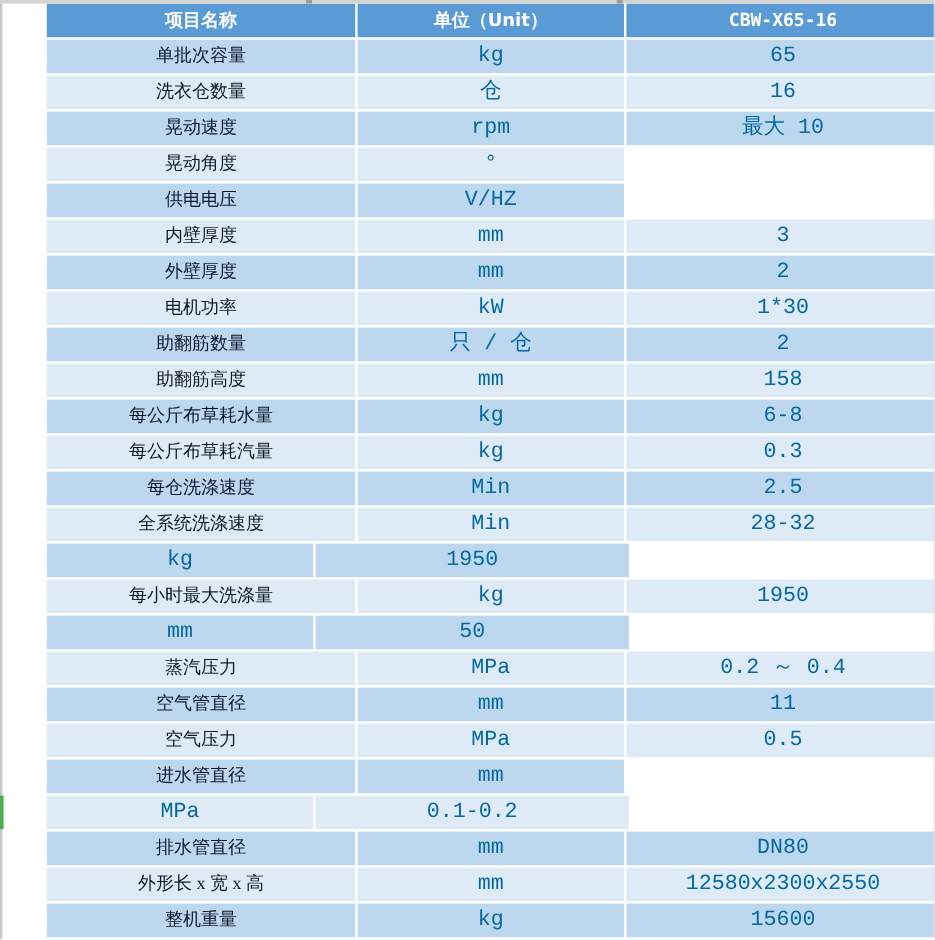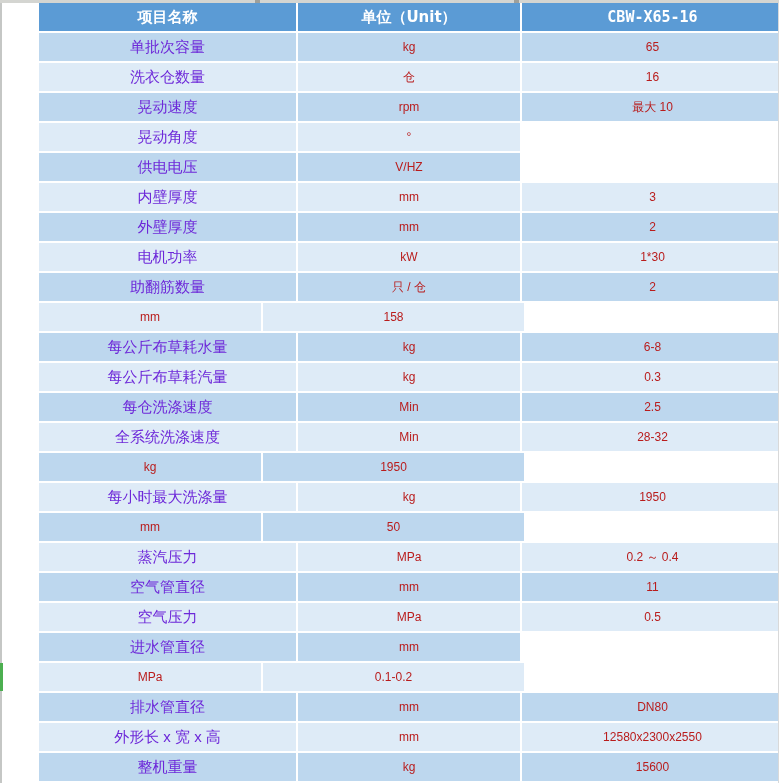--- a/index.html
+++ b/index.html
@@ -48,28 +48,28 @@
     font-weight: bold;
     font-size: 15px;
   }
   .header-row .c3 {
     font-family: "DejaVu Sans Mono", "Liberation Mono", "DejaVu Sans", monospace;
     font-size: 15px;
   }
   .band-dark .cell  { background: #BDD7EE; }
   .band-light .cell { background: #DEEBF7; }
   .cell.name {
-    color: #6d28d9;
+    color: #0f172a;
     font-size: 15px;
-    font-family: Liberation Sans, sans-serif;
+    font-family: Liberation Serif, serif;
   }
   .cell.unit, .cell.value {
-    color: #b91c1c;
-    font-size: 12px;
-    font-family: Liberation Sans, sans-serif;
+    color: #0369a1;
+    font-size: 18px;
+    font-family: Liberation Mono, monospace;
   }
   .left-border {
     position: absolute;
     left: 0; top: 3px; bottom: 0;
     width: 2px;
     background: #C5C7C5;
   }
   .right-border {
     position: absolute;
     right: 0; top: 3px; bottom: 0;
@@ -137,20 +137,21 @@
         <div class="cell name c1">电机功率</div>
         <div class="cell unit c2">kW</div>
         <div class="cell value c3">1*30</div>
       </div>
       <div class="row band-dark">
         <div class="cell name c1">助翻筋数量</div>
         <div class="cell unit c2">只 / 仓</div>
         <div class="cell value c3">2</div>
       </div>
       <div class="row band-light">
+        <div class="cell name c1">助翻筋高度</div>
         <div class="cell unit c2">mm</div>
         <div class="cell value c3">158</div>
       </div>
       <div class="row band-dark">
         <div class="cell name c1">每公斤布草耗水量</div>
         <div class="cell unit c2">kg</div>
         <div class="cell value c3">6-8</div>
       </div>
       <div class="row band-light">
         <div class="cell name c1">每公斤布草耗汽量</div>

